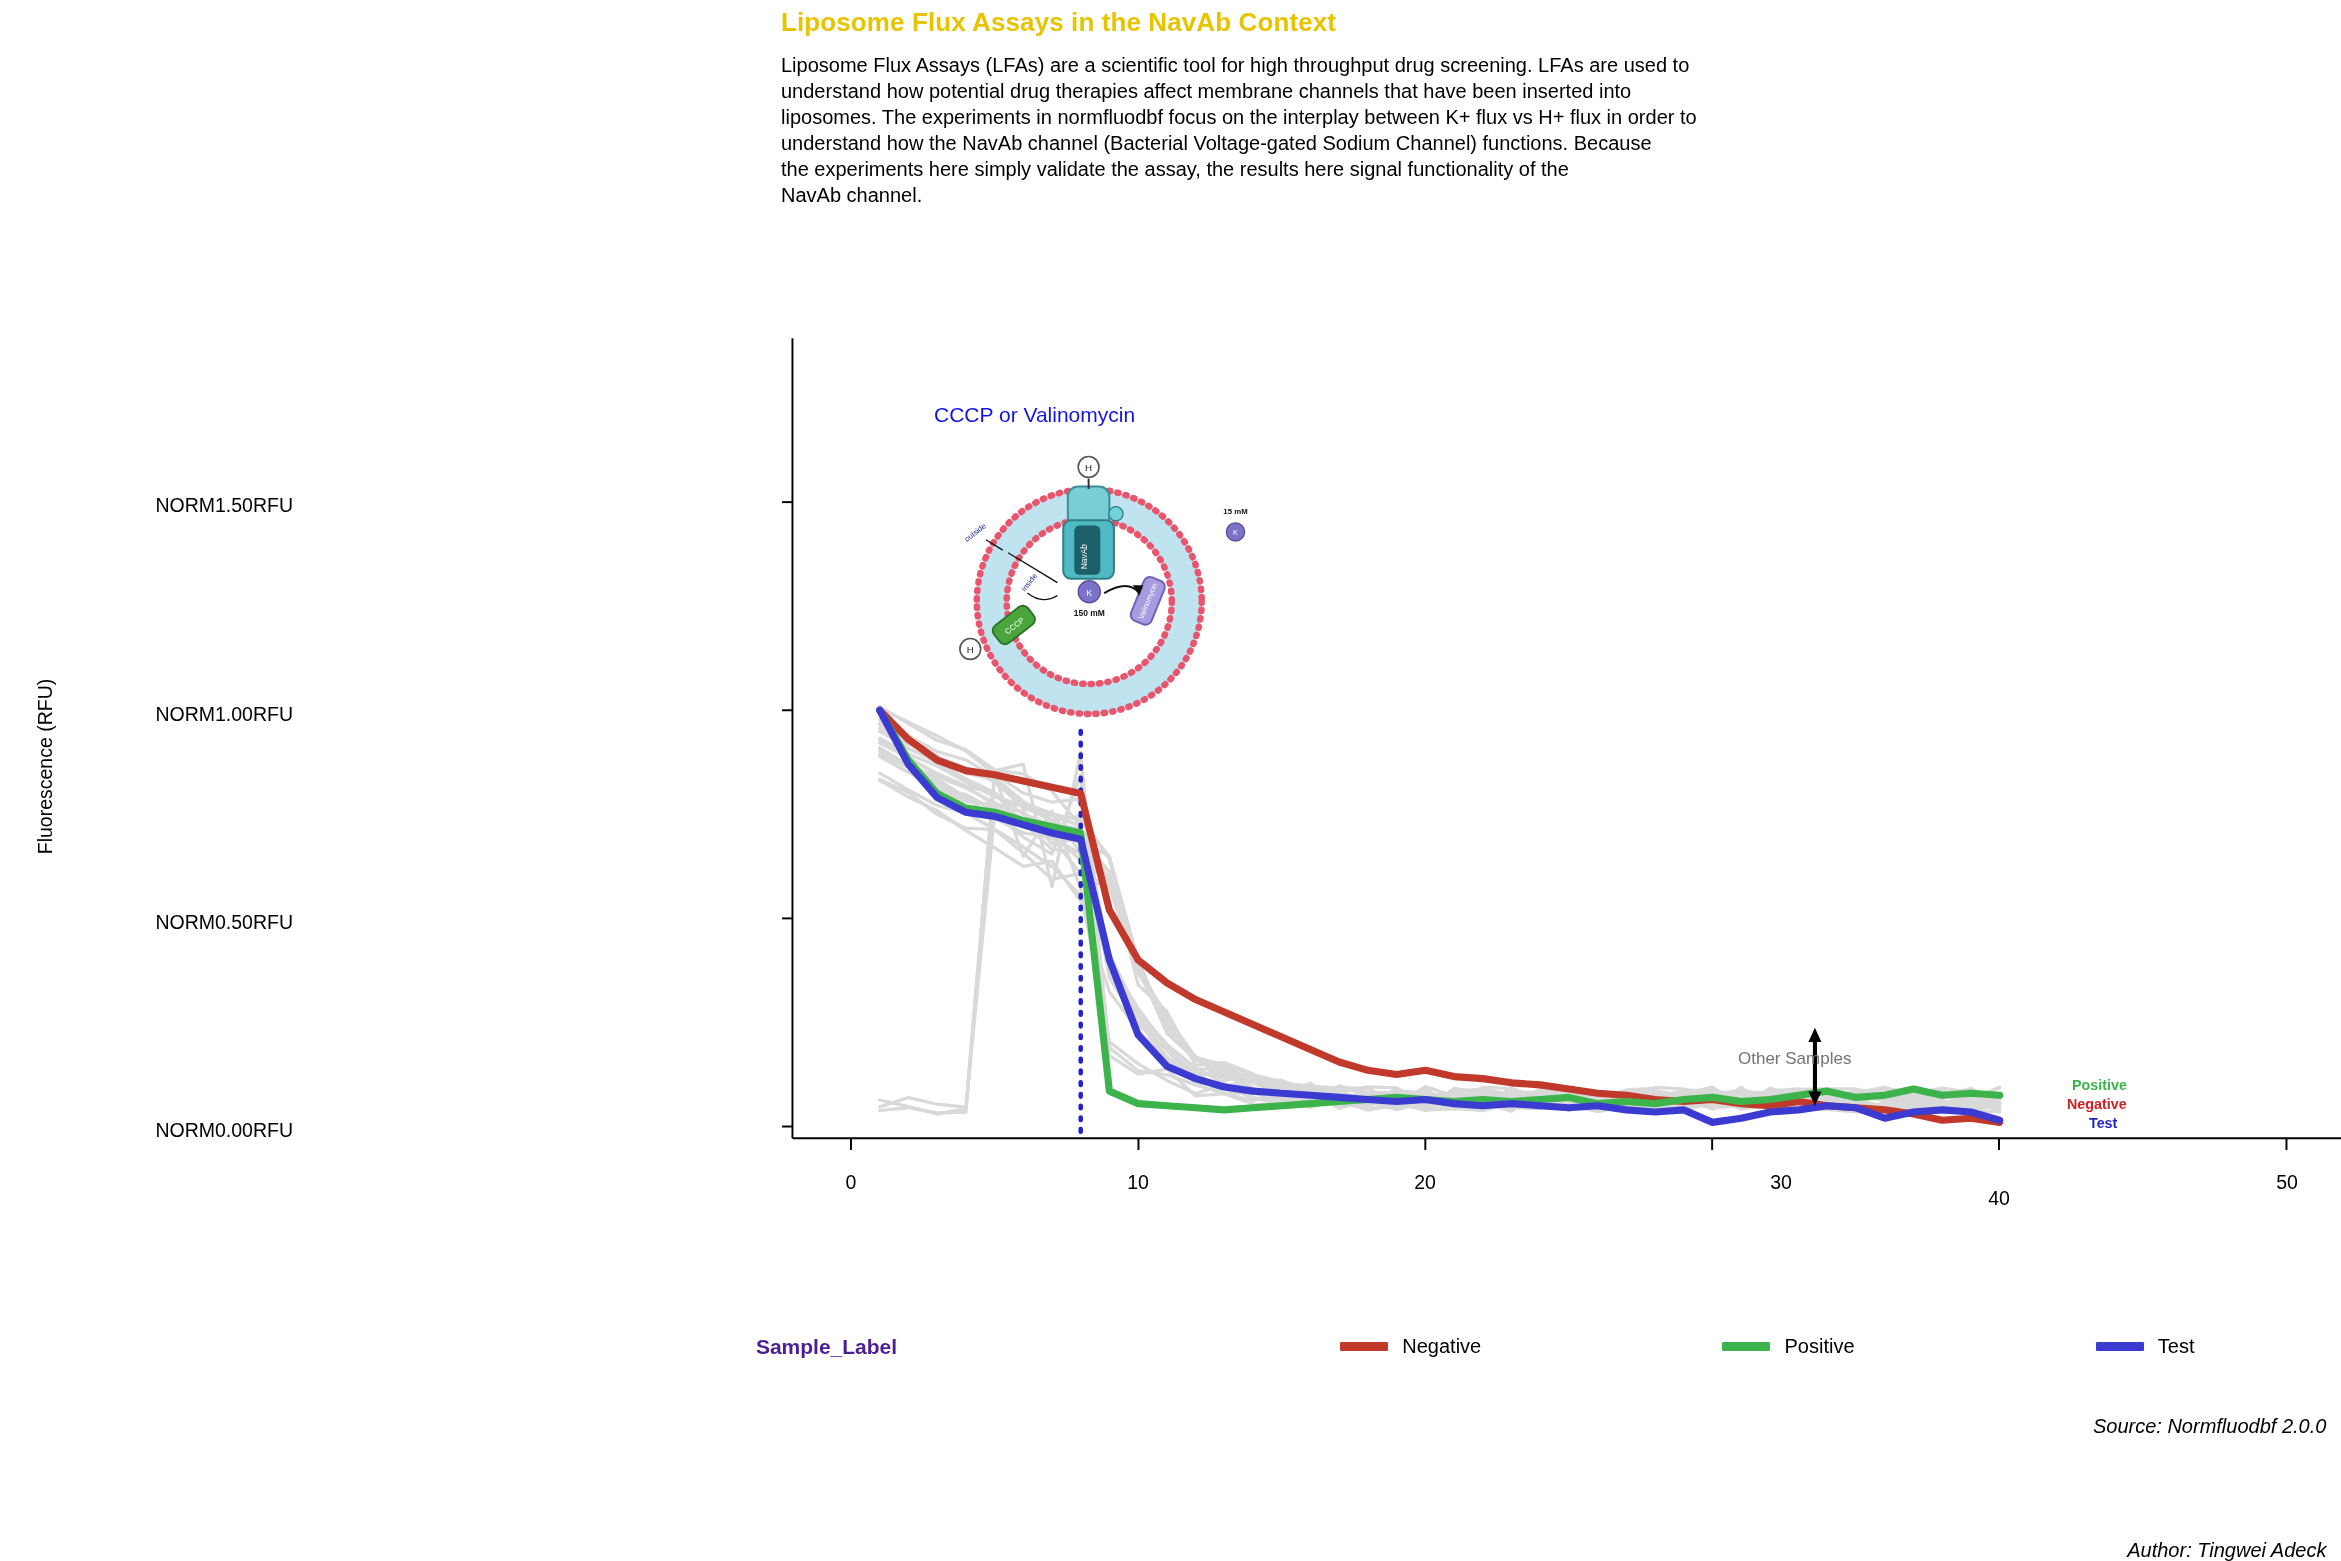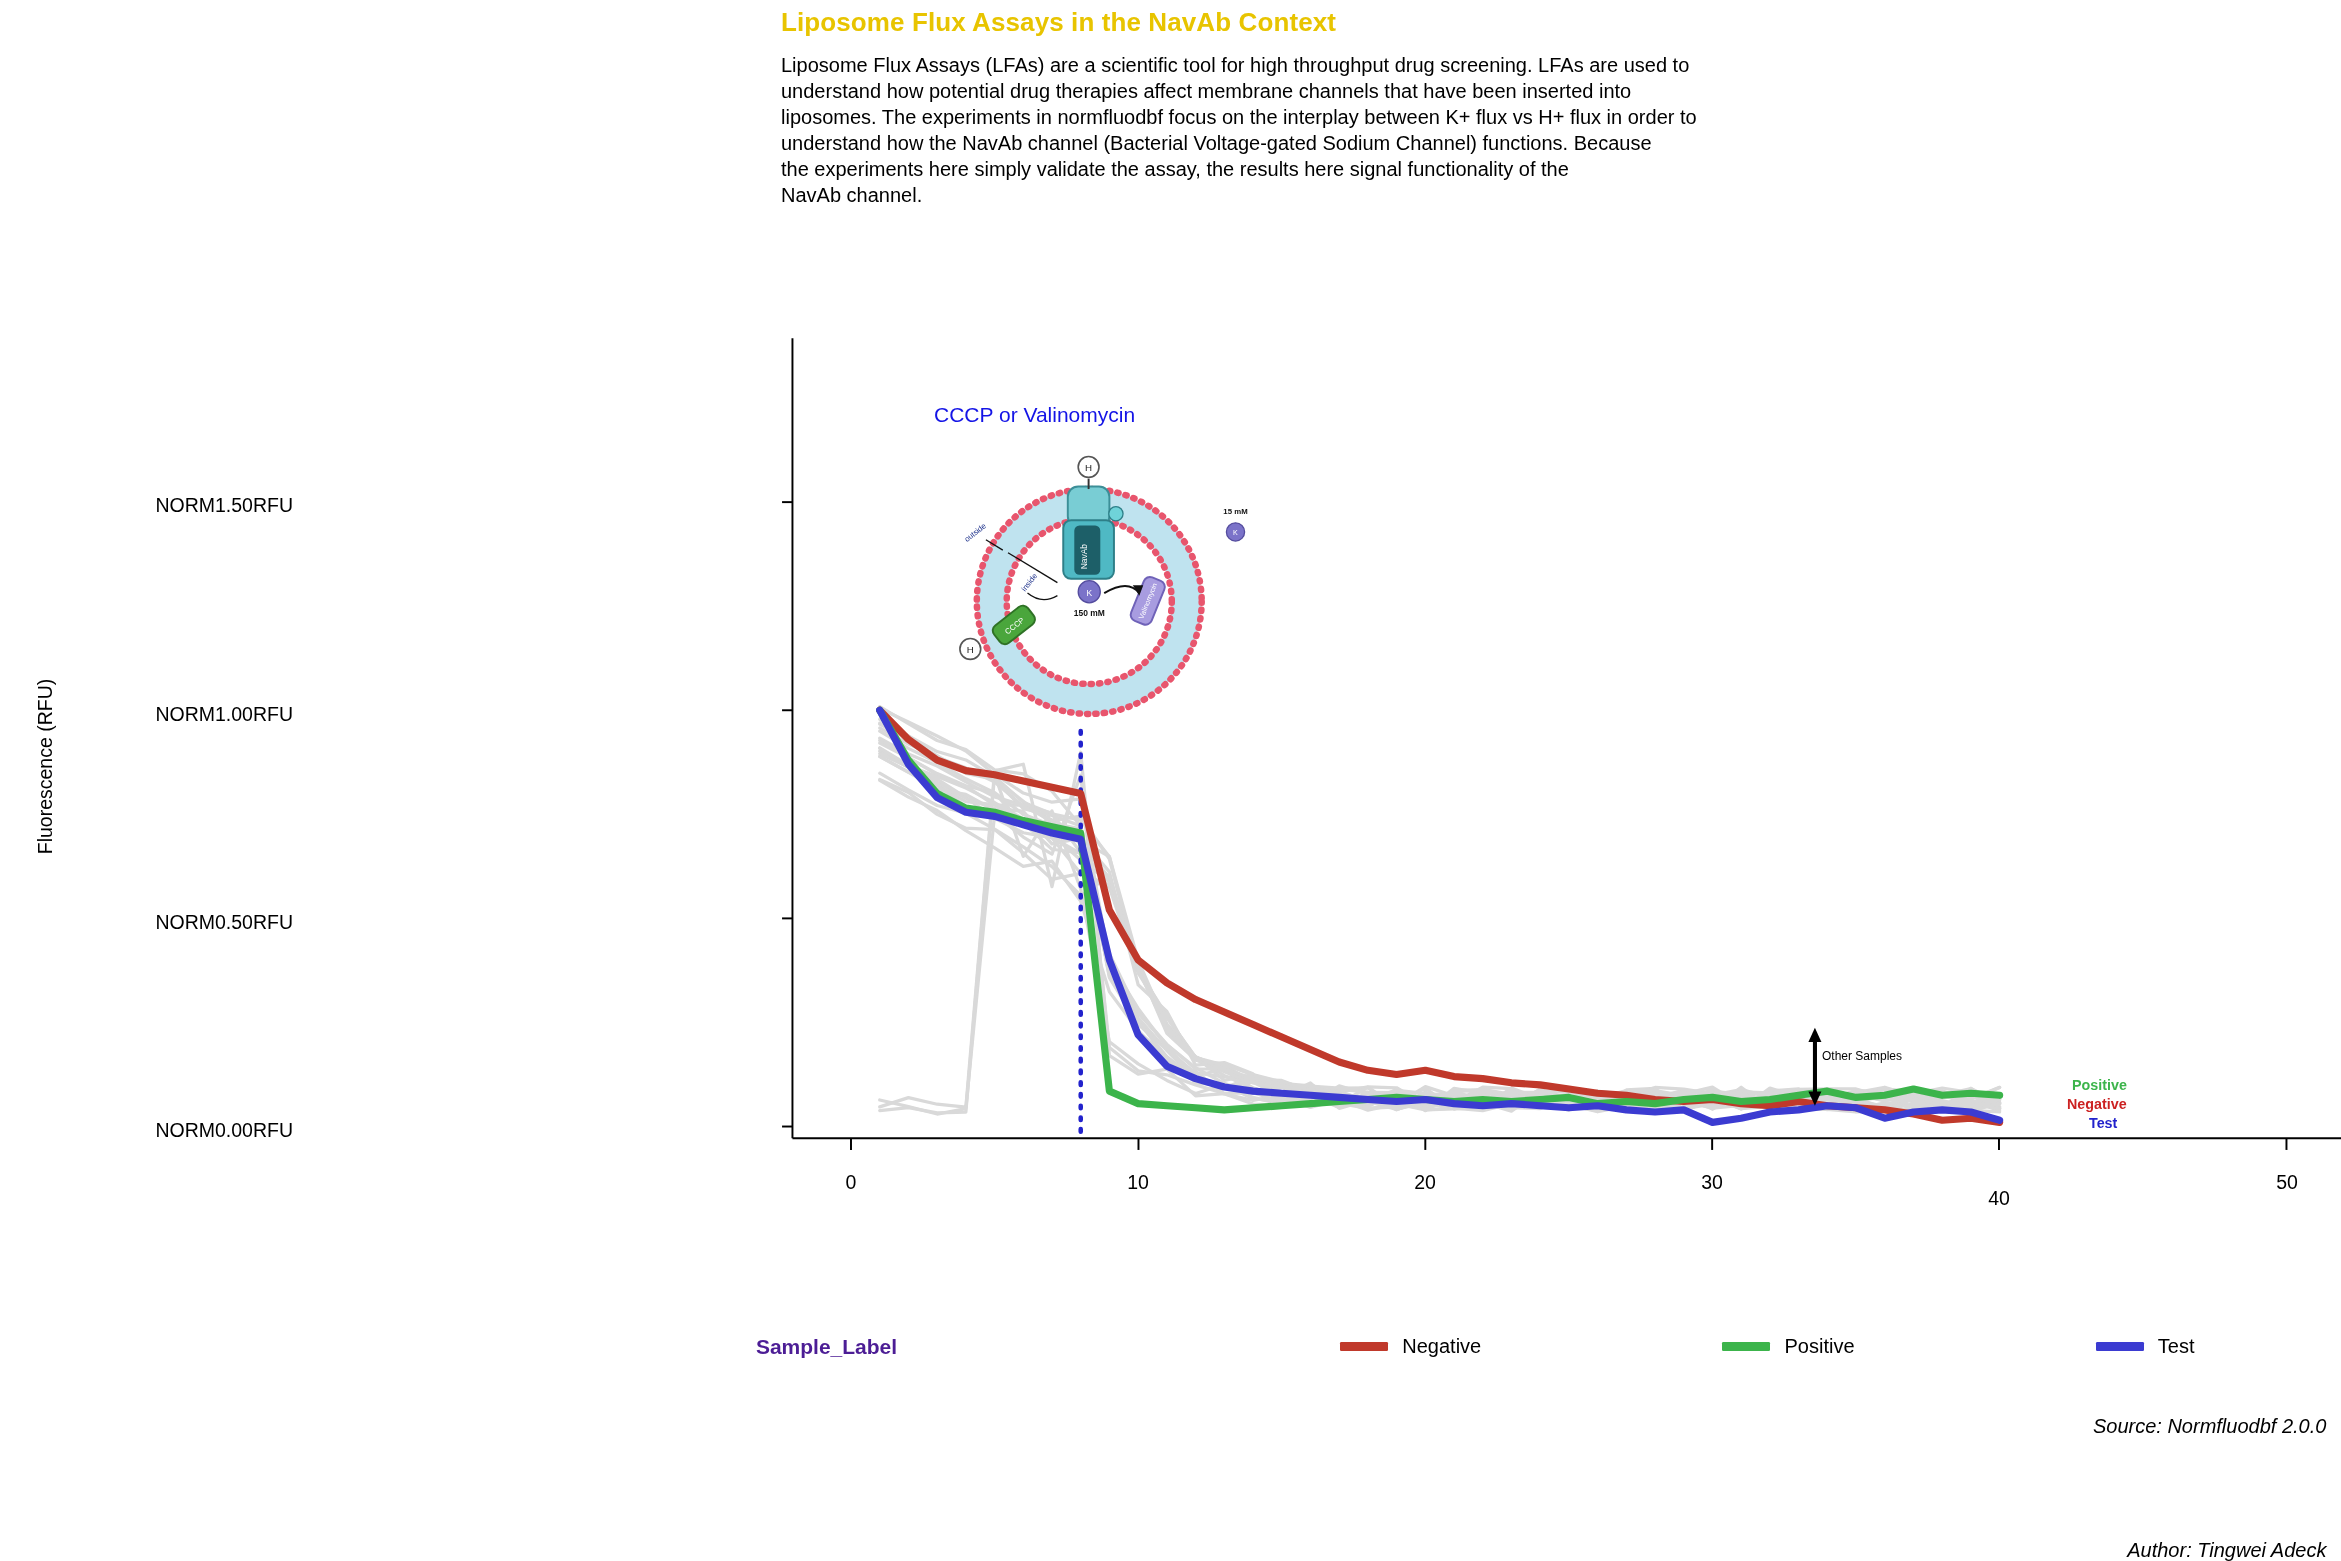--- a/index.html
+++ b/index.html
@@ -128,24 +128,24 @@
     color: #1414e6;
   }
   .inplot-anno {
     position: absolute;
     font-weight: bold;
     font-size: 14.3px;
     white-space: nowrap;
   }
   #anno-other {
     position: absolute;
-    left: 1822px;
+    left: 1738px;
     top: 1049px;
-    font-size: 12px;
-    color: #000000;
+    font-size: 17px;
+    color: #737373;
     white-space: nowrap;
   }
   #anno-positive { left: 2072px; top: 1077px; color: #3cb44b; }
   #anno-negative { left: 2067px; top: 1096px; color: #cc2222; }
   #anno-test     { left: 2089px; top: 1115px; color: #2222cc; }
 
   
   #liposome {
     position: absolute;
     left: 930px;
@@ -172,21 +172,21 @@
   <div id="y-axis-title">Fluorescence (RFU)</div>
 
   <div class="ytick-label" style="top:494px;">NORM1.50RFU</div>
   <div class="ytick-label" style="top:703px;">NORM1.00RFU</div>
   <div class="ytick-label" style="top:911px;">NORM0.50RFU</div>
   <div class="ytick-label" style="top:1119px;margin-left:32px;">NORM0.00RFU</div>
 
   <div class="xtick-label" style="left:812px;">0</div>
   <div class="xtick-label" style="left:1099px;">10</div>
   <div class="xtick-label" style="left:1386px;">20</div>
-  <div class="xtick-label" style="left:1673px;">30</div>
+  <div class="xtick-label" style="left:1742px;">30</div>
   <div class="xtick-label" style="left:1960px;margin-top:16px;">40</div>
   <div class="xtick-label" style="left:2248px;">50</div>
 
   <svg id="plot-svg" width="2342" height="1561" style="position:absolute;left:0;top:0;" viewBox="0 0 3600 2400">
 
     <line x1="1218" y1="520" x2="1218" y2="1750" stroke="#000" stroke-width="3"></line>
     <line x1="1218" y1="1750" x2="3600" y2="1750" stroke="#000" stroke-width="3"></line>
 
     <line x1="1202" y1="772" x2="1218" y2="772" stroke="#000" stroke-width="3"></line>
     <line x1="1202" y1="1092" x2="1218" y2="1092" stroke="#000" stroke-width="3"></line>

